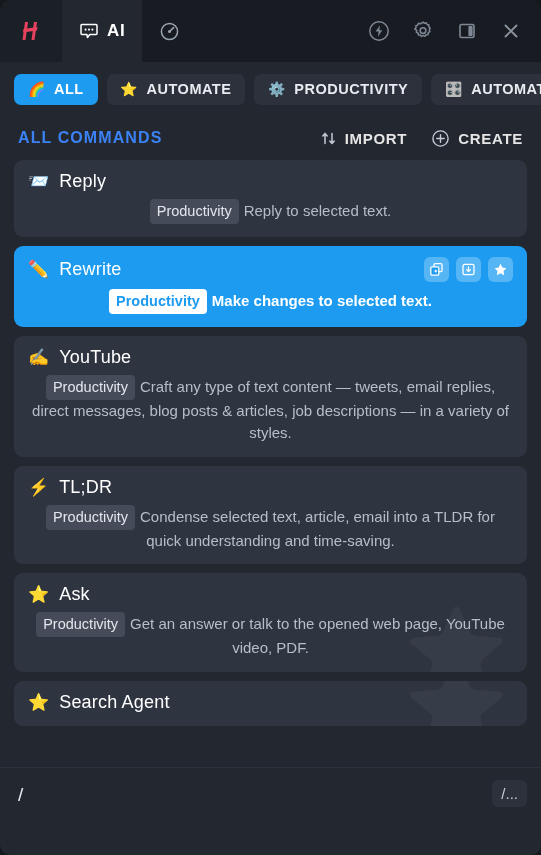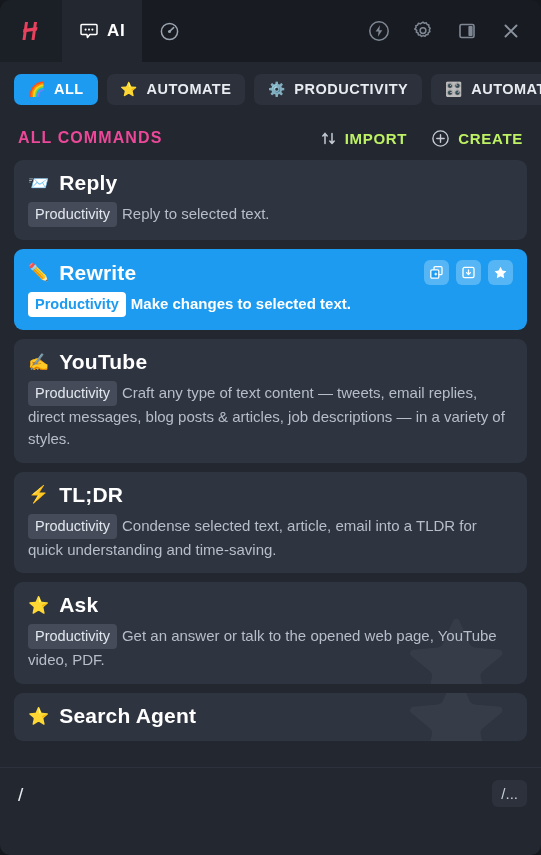--- a/index.html
+++ b/index.html
@@ -108,36 +108,36 @@
 
   
   .section-head {
     flex: 0 0 44px;
     background: #23272f;
     display: flex;
     align-items: center;
     padding: 0 18px 0 18px;
   }
   .section-title {
-    color: #ec4899;
+    color: #3b82f6;
     font-size: 16px;
     font-weight: 700;
     letter-spacing: 1.1px;
   }
   .section-actions {
     margin-left: auto;
     display: flex;
     align-items: center;
     gap: 24px;
   }
   .action {
     display: flex;
     align-items: center;
     gap: 8px;
-    color: #bef264;
+    color: #e5e5e5;
     font-size: 15px;
     font-weight: 700;
     letter-spacing: 0.7px;
     cursor: pointer;
   }
 
   
   .list {
     flex: 1 1 auto;
     background: #23272f;
@@ -174,22 +174,22 @@
   .card-top {
     display: flex;
     align-items: center;
     gap: 10px;
     position: relative;
     z-index: 2;
   }
   .card-emoji { font-size: 17px; line-height: 1; }
   .card-title {
     color: #ffffff;
-    font-size: 21px;
-    font-weight: 700;
+    font-size: 18px;
+    font-weight: 400;
     letter-spacing: 0.2px;
   }
 
   .card-actions {
     margin-left: auto;
     display: flex;
     gap: 7px;
   }
   .mini-btn {
     width: 25px; height: 25px;
@@ -202,20 +202,21 @@
     cursor: pointer;
   }
 
   .card-body {
     margin-top: 7px;
     position: relative;
     z-index: 2;
     font-size: 15px;
     line-height: 1.45;
     color: #b6bec9;
+    text-align: center;
   }
   .card.selected .card-body { color: #ffffff; font-weight: 600; }
 
   .tag {
     display: inline-block;
     background: #454b58;
     color: #e2e7ee;
     font-size: 14.5px;
     padding: 2px 7px;
     border-radius: 4px;

